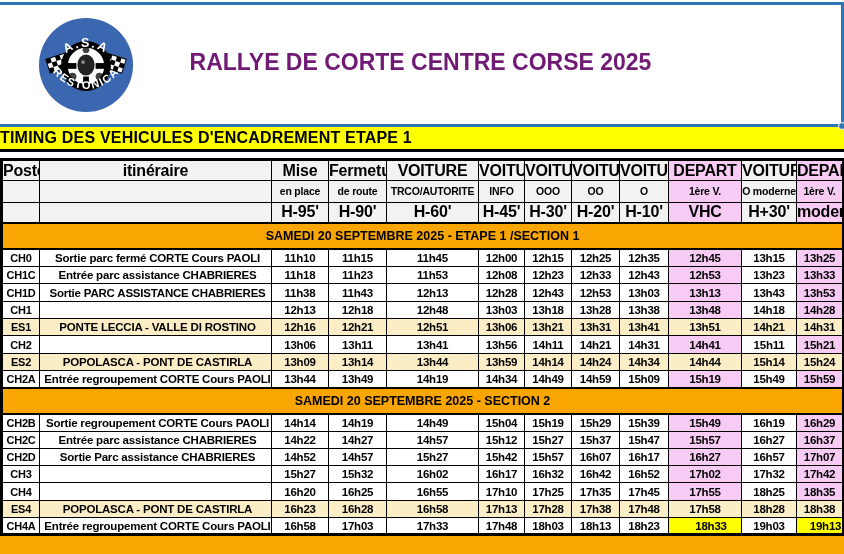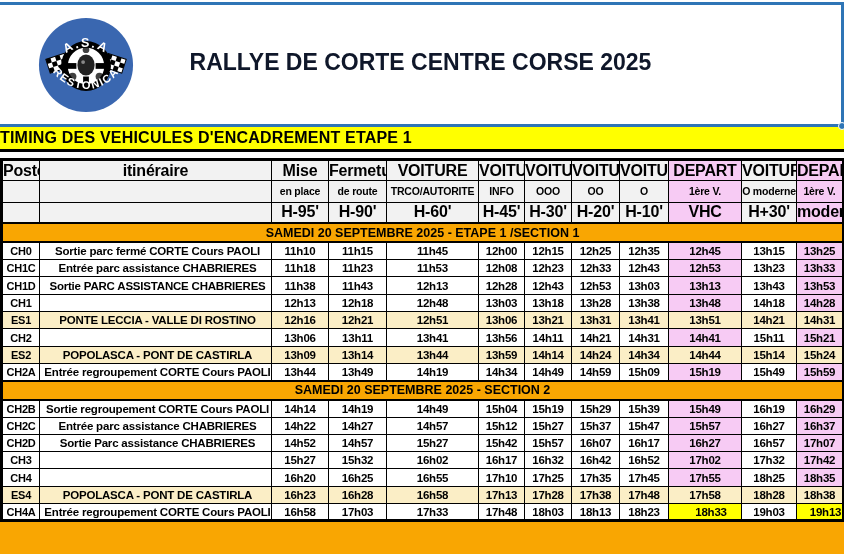--- a/index.html
+++ b/index.html
@@ -9,21 +9,21 @@
     overflow: hidden; display: flex; flex-direction: column;
   }
   .blue-line { height: 3px; margin-top: 2px; background: var(--blue); flex: none; }
   .header-box {
     position: relative; height: 122px; background: #fff; flex: none;
     border-right: 3px solid var(--blue); border-bottom: 3px solid var(--blue);
   }
   .logo { position: absolute; left: 38px; top: 12px; width: 96px; height: 96px; }
   .title {
     position: absolute; left: 0; right: 0; top: 44px; text-align: center;
-    font-size: 23px; font-weight: bold; color: #0f172a; letter-spacing: 0px;
+    font-size: 23px; font-weight: bold; color: #701a75; letter-spacing: 0px;
   }
   .sel-handle {
     position: absolute; right: -5px; bottom: -6px; width: 8px; height: 8px;
     background: var(--blue); border: 1px solid #fff; border-radius: 50%; z-index: 5;
   }
   .banner {
     height: 25px; flex: none; background: var(--yellow);
     border-bottom: 3px solid #000; text-align: left;
     font-size: 16px; font-weight: bold; color: #000; line-height: 22px;
     letter-spacing: 0.2px;
@@ -35,21 +35,21 @@
   }
   td {
     border: 1.5px solid #000; font-weight: bold; color: #000;
     text-align: center; vertical-align: middle; overflow: hidden;
     white-space: nowrap; letter-spacing: -0.2px;
   }
   tr.hrow { height: 21.3px; }
   tr.hrow td { background: var(--hdrgray); font-size: 16px; }
   tr.hrow td.mid { font-size: 10.5px; }
   tr.hrow td.pink { background: var(--pink); }
-  tr.band-row { height: 19px; }
+  tr.band-row { height: 26px; }
   td.band {
     background: var(--orange); font-size: 12.5px; letter-spacing: 0px;
     border-top: 2px solid #000; border-bottom: 2px solid #000;
   }
   tr.drow { height: 17.3px; margin-left: 8px; }
   tr.drow td { background: #fff; font-size: 11.5px; }
   tr.drow td.poste { font-size: 11px; }
   tr.drow td.itin { text-align: center; padding-left: 4px; }
   tr.drow.es td { background: var(--cream); }
   tr.drow.ch td.dep { background: var(--pink); }

